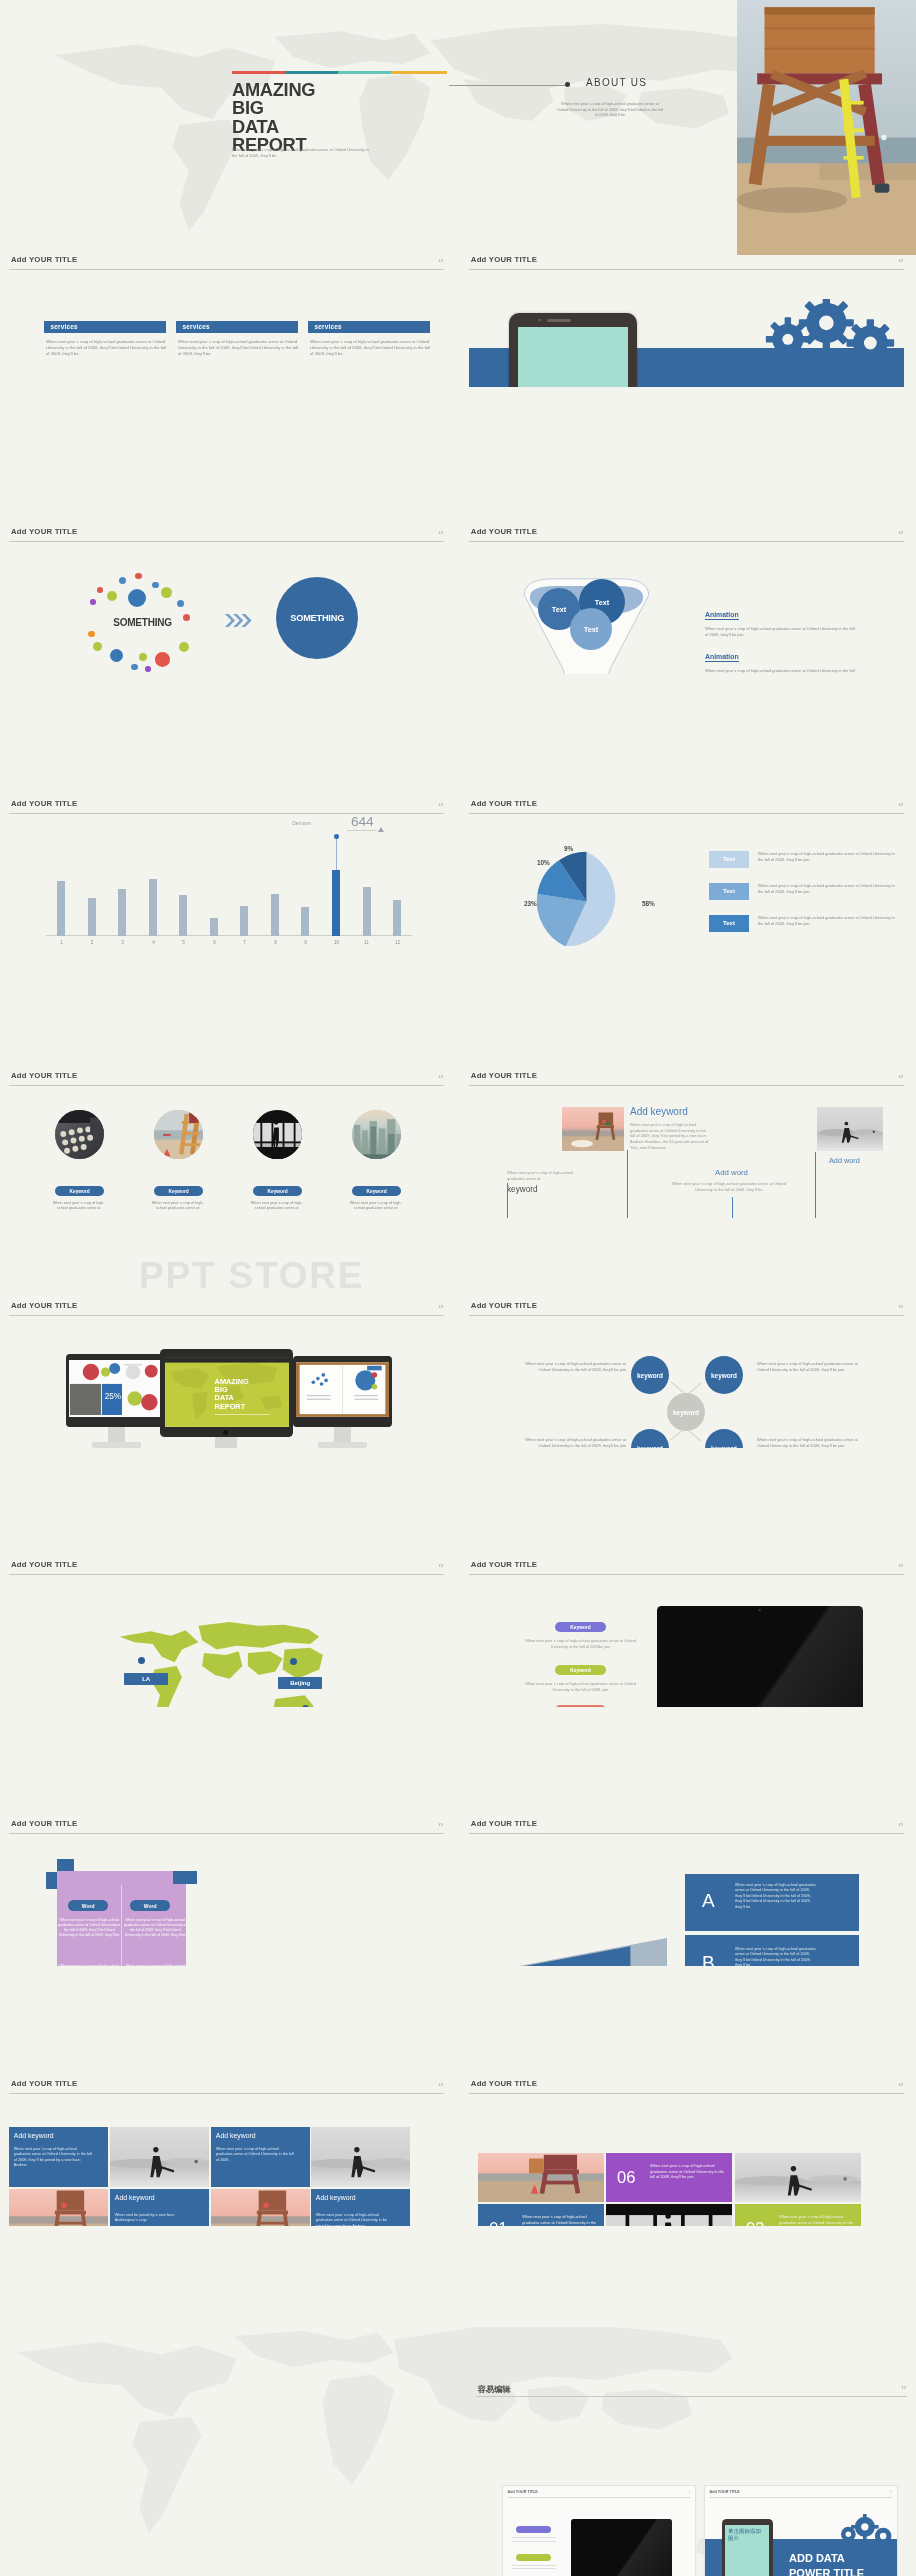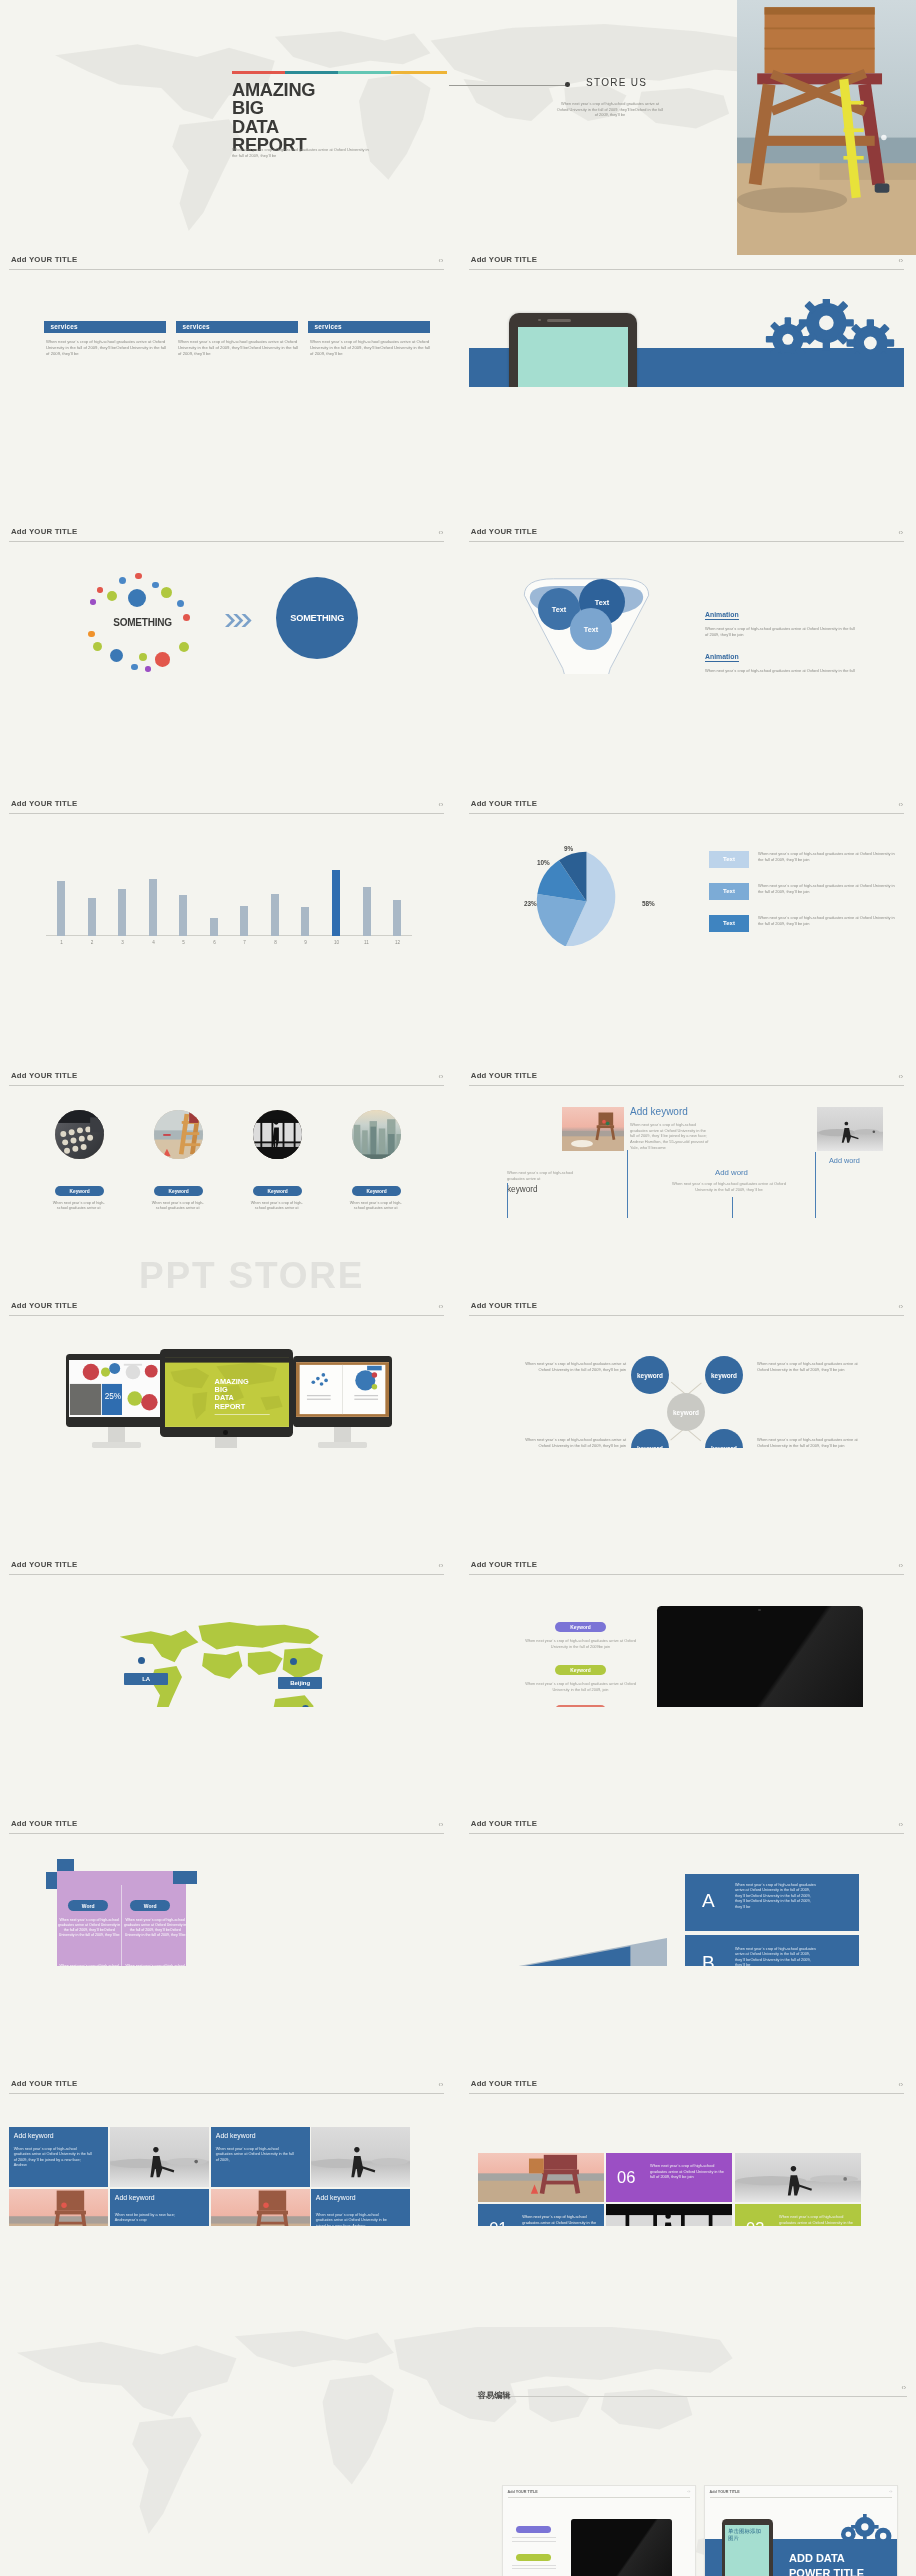--- a/index.html
+++ b/index.html
@@ -215,21 +215,21 @@
 
   .watermark {
     position: absolute; left: 139px; top: 1255px; width: 238px; height: 55px;
     color: #dededa; font-size: 37px; font-weight: bold; letter-spacing: 1.8px;
     opacity: .85; pointer-events: none;
   }
   .cnhdr {
     position: absolute; left: 476px; top: 2382px; width: 431px; height: 14.7px;
     border-bottom: 0.9px solid #c9c9c4;
   }
-  .cnhdr .t { position: absolute; left: 1.8px; top: 8px; font-size: 8.2px; font-weight: bold; color: #4a4a48; }
+  .cnhdr .t { position: absolute; left: 1.8px; top: 2px; font-size: 8.2px; font-weight: bold; color: #4a4a48; }
   .cnhdr .nav { position: absolute; right: 1.8px; top: 1.8px; font-size: 6.9px; color: #9b9b96; letter-spacing: -0.9px; }
 </style>
 </head>
 <body>
 
 <div class="page">
 
   <svg width="0" height="0" style="position:absolute" aria-hidden="true">
     <defs>
 
@@ -296,21 +296,21 @@
     <div class="title">
       <div>AMAZING</div>
       <div>BIG</div>
       <div>DATA</div>
       <div>REPORT</div>
     </div>
     <div class="subtitle">When next year`s crop of high-school graduates arrive at Oxford University in the fall of 2009, they'll be</div>
 
     <div class="connector"></div>
     <div class="dot"></div>
-    <div class="about">STORE US</div>
+    <div class="about">ABOUT US</div>
     <div class="abouttxt">When next year`s crop of high-school graduates arrive at Oxford University in the fall of 2009, they'll beOxford in the fall of 2009, they'll be</div>
 
     <div class="photo ph">
       <svg viewBox="0 0 195 278" preserveAspectRatio="xMidYMid slice">
         <rect width="195" height="278" fill="url(#skyA)"></rect>
         <rect y="150" width="195" height="30" fill="#8fa3ac"></rect>
         <rect y="178" width="195" height="100" fill="#cbb089"></rect>
         <rect x="90" y="178" width="105" height="18" fill="#b49c79" opacity=".5"></rect>
         <g>
           <rect x="30" y="8" width="120" height="72" fill="#b9763f"></rect>
@@ -508,20 +508,27 @@
         <div class="bar-lab" style="left: 92px; width: 30.5px;">4</div>
         <div class="bar-lab" style="left: 122px; width: 30.5px;">5</div>
         <div class="bar-lab" style="left: 153px; width: 30.5px;">6</div>
         <div class="bar-lab" style="left: 183px; width: 30.5px;">7</div>
         <div class="bar-lab" style="left: 214px; width: 30.5px;">8</div>
         <div class="bar-lab" style="left: 244px; width: 30.5px;">9</div>
         <div class="bar-lab" style="left: 275px; width: 30.5px;">10</div>
         <div class="bar-lab" style="left: 305px; width: 30.5px;">11</div>
         <div class="bar-lab" style="left: 336px; width: 30.5px;">12</div>
       </div>
+    <div id="barcallout" style="position:absolute;left:37px;top:0;width:366px;height:147px;">
+        <div style="position: absolute; left: 290px; top: 38px; width: 0.9px; height: 33px; background: rgb(155, 180, 206);"></div>
+        <div style="position: absolute; left: 288px; top: 35px; width: 4.6px; height: 4.6px; border-radius: 50%; background: rgb(47, 109, 176);"></div>
+        <div style="position: absolute; left: 246px; top: 21px; font-size: 5px; color: rgb(154, 163, 171);">Demons</div>
+        <div style="position: absolute; left: 301px; top: 14.7px; font-size: 13.7px; color: rgb(142, 154, 166); border-bottom: 0.9px solid rgb(207, 207, 201); padding: 0px 3.7px 0.9px;">644</div>
+        <div style="position: absolute; left: 332px; top: 27.5px; width: 0px; height: 0px; border-left: 3.7px solid transparent; border-right: 3.7px solid transparent; border-bottom: 5.5px solid rgb(154, 163, 171);"></div>
+      </div>
 
   </div>
 
   <div class="slide right" style="top:799px; height:147px;">
     <div class="slide-hdr">
       <span class="t">Add YOUR TITLE</span>
       <span class="nav">‹ ›</span>
     </div>
 
     <svg style="position:absolute;left:66px;top:51px" width="103" height="103" viewBox="-56 -56 112 112">

